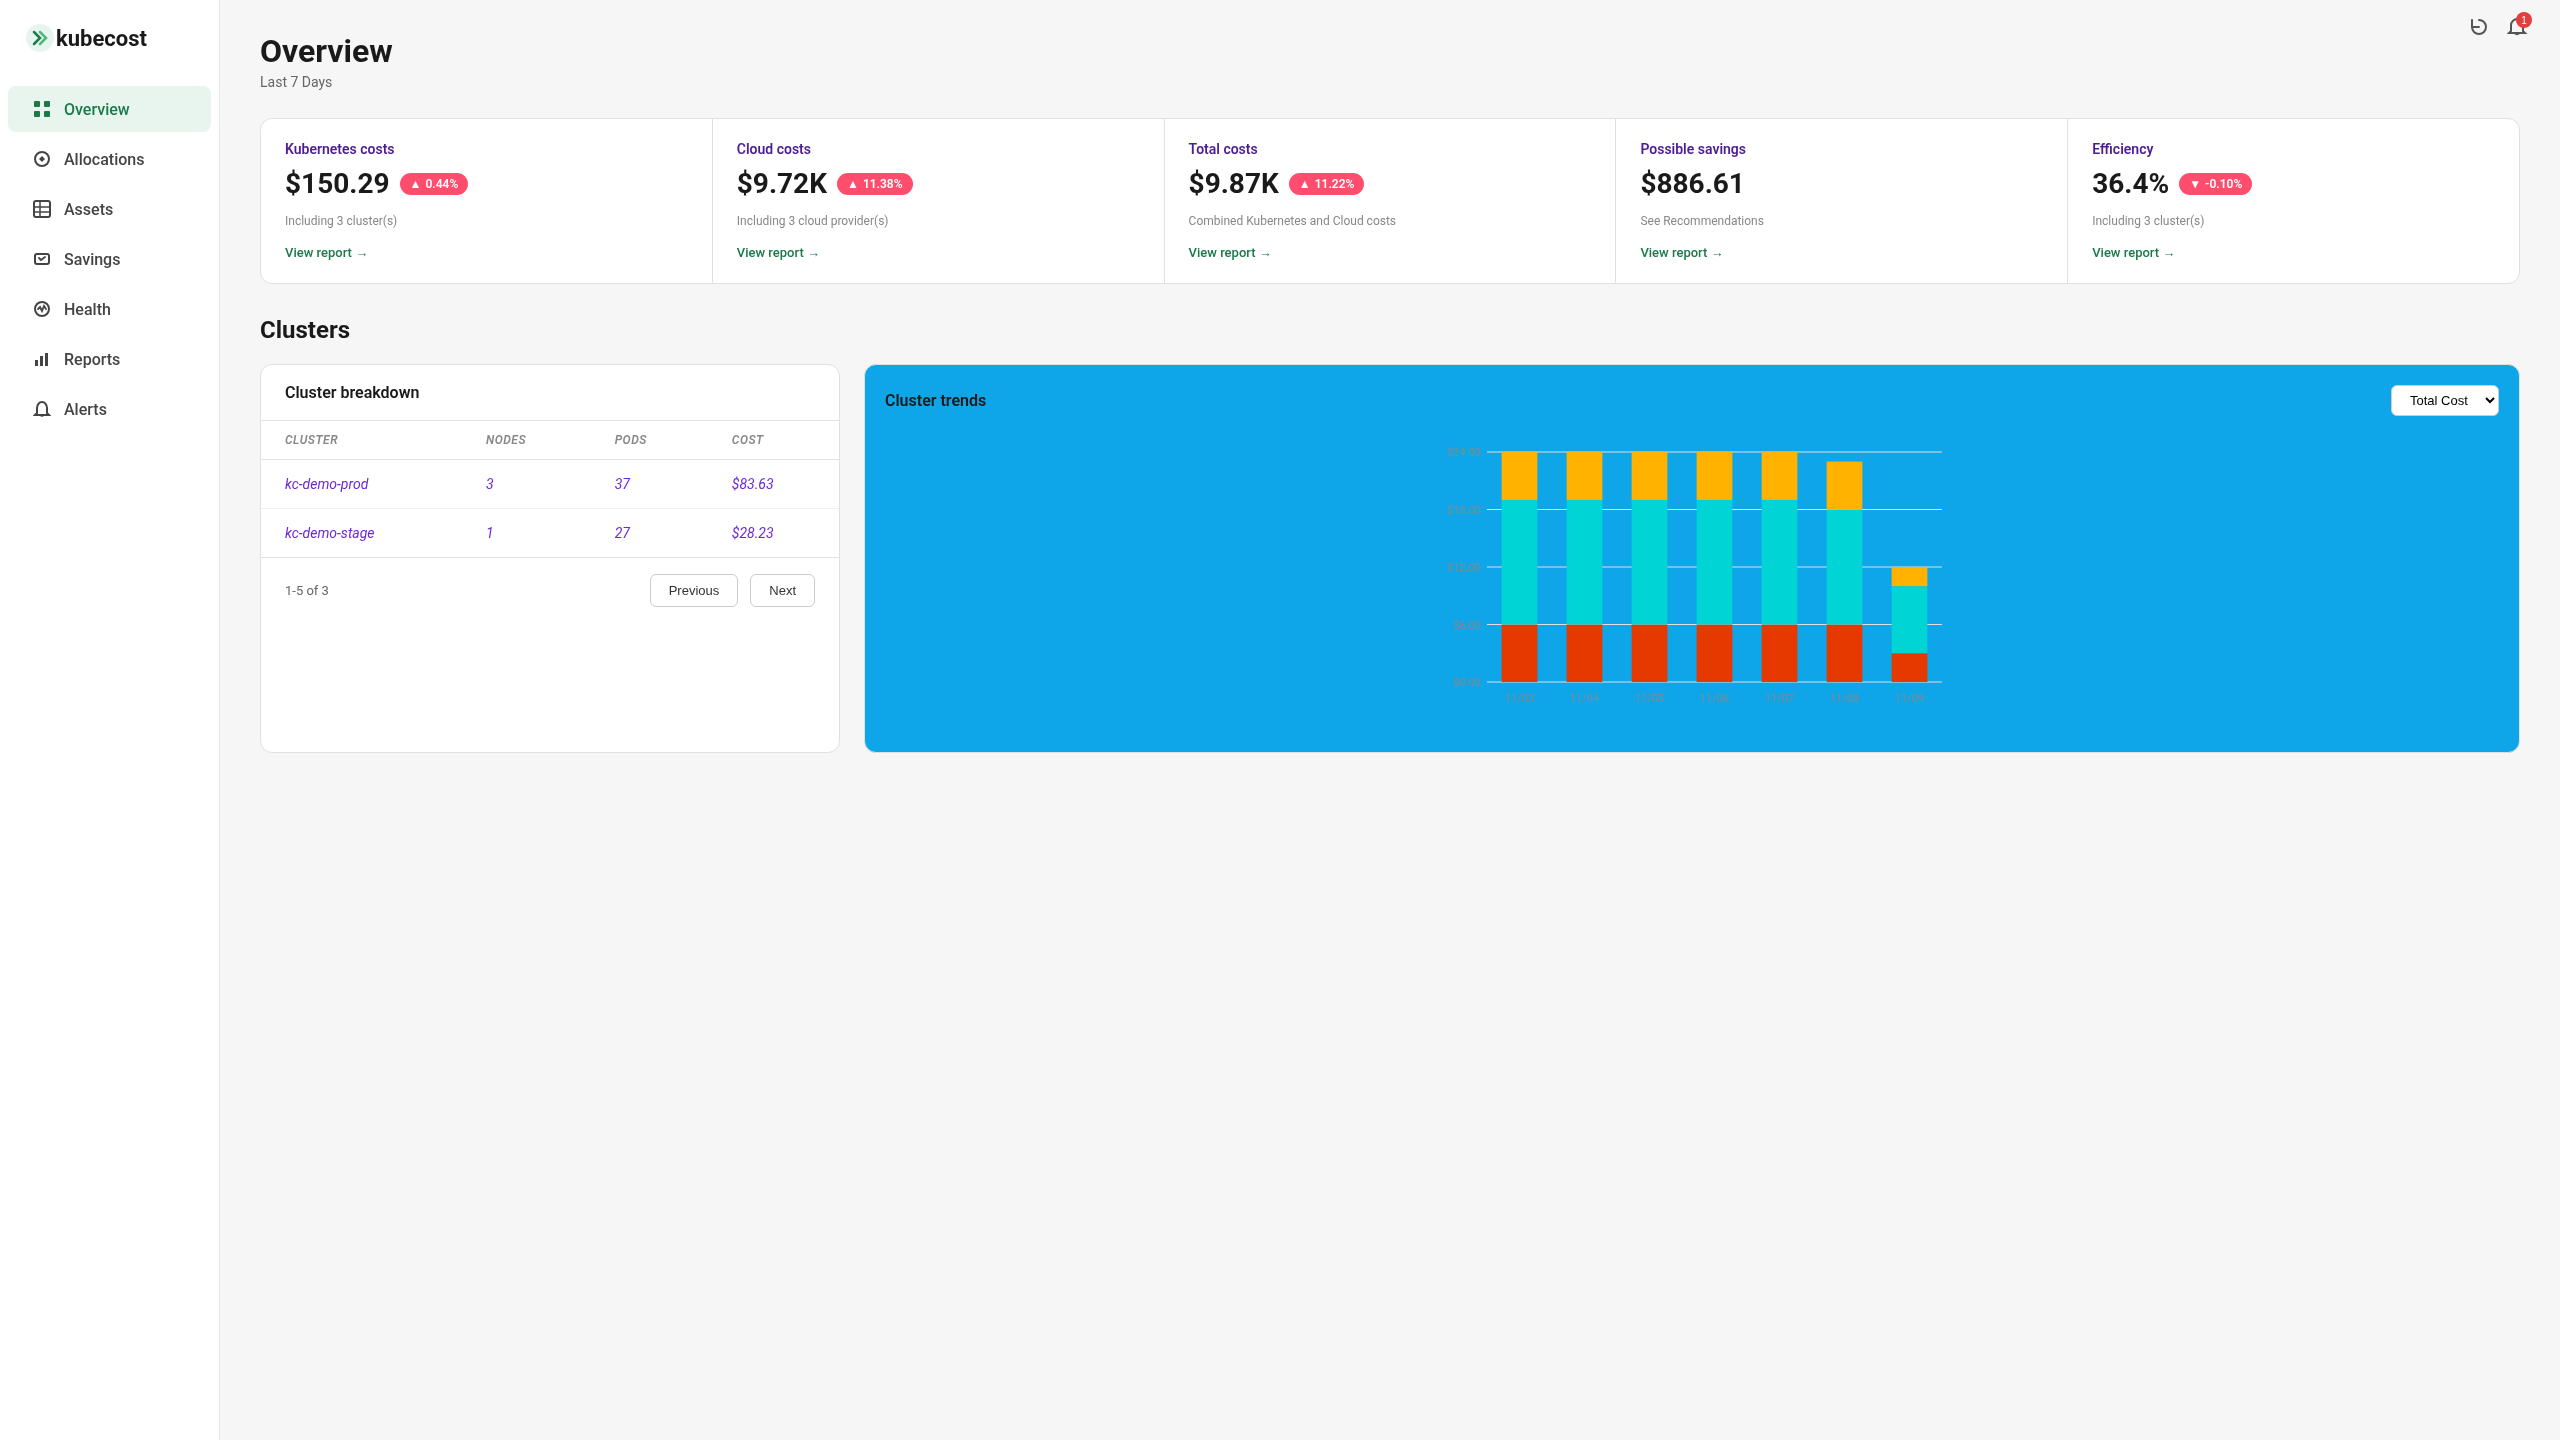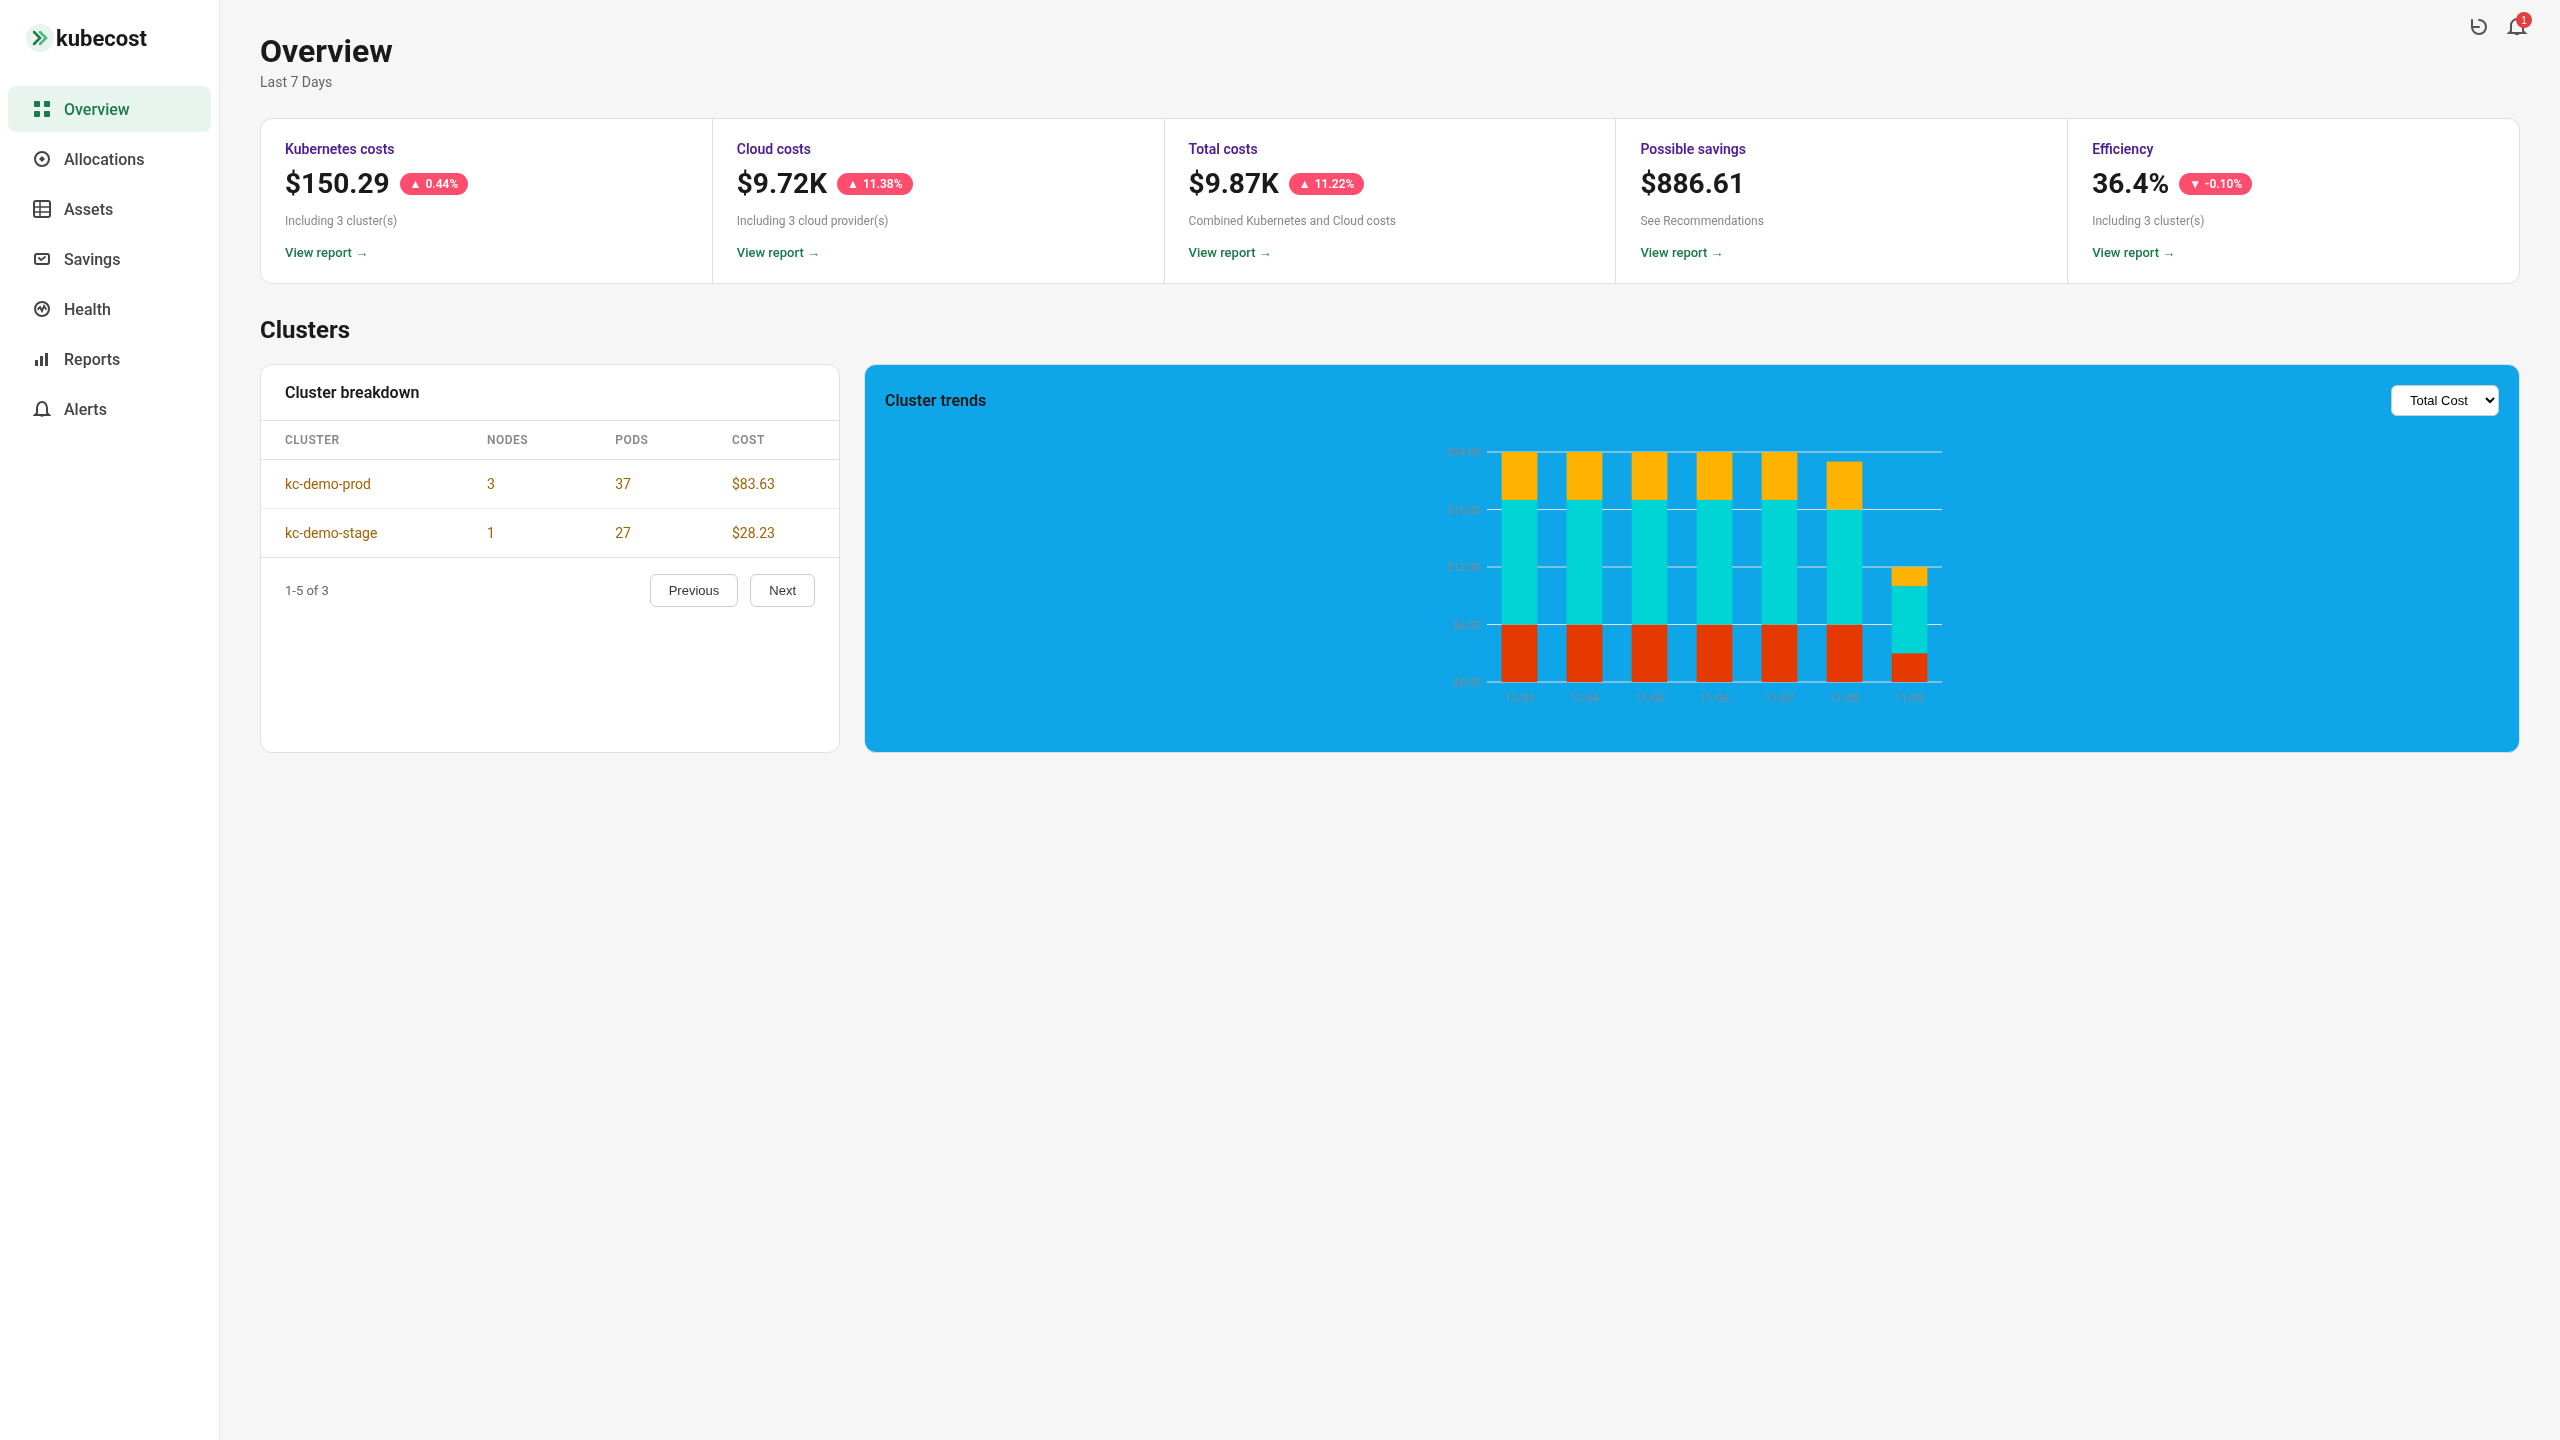--- a/index.html
+++ b/index.html
@@ -150,34 +150,34 @@
       flex: 0 0 580px;
       overflow: hidden;
     }
     .cluster-table-header {
       padding: 18px 24px;
       font-size: 16px;
       font-weight: 600;
       color: #1a1a1a;
       border-bottom: 1px solid #e0e0e0;
     }
-    .cluster-table { width: 100%; border-collapse: collapse; }
+    .cluster-table { width: 100%; border-collapse: collapse; font-style: italic; }
     .cluster-table th {
       padding: 12px 24px;
       text-align: left;
       font-size: 12px;
       font-weight: 600;
       color: #888;
       letter-spacing: 0.5px;
       border-bottom: 1px solid #e0e0e0;
     }
     .cluster-table td {
       padding: 16px 24px;
       font-size: 14px;
-      color: #a16207;
+      color: #6d28d9;
       border-bottom: 1px solid #f0f0f0;
     }
     .cluster-table tr:last-child td { border-bottom: none; }
     .cluster-table-footer {
       padding: 16px 24px;
       display: flex;
       align-items: center;
       justify-content: flex-end;
       gap: 12px;
       border-top: 1px solid #e0e0e0;

